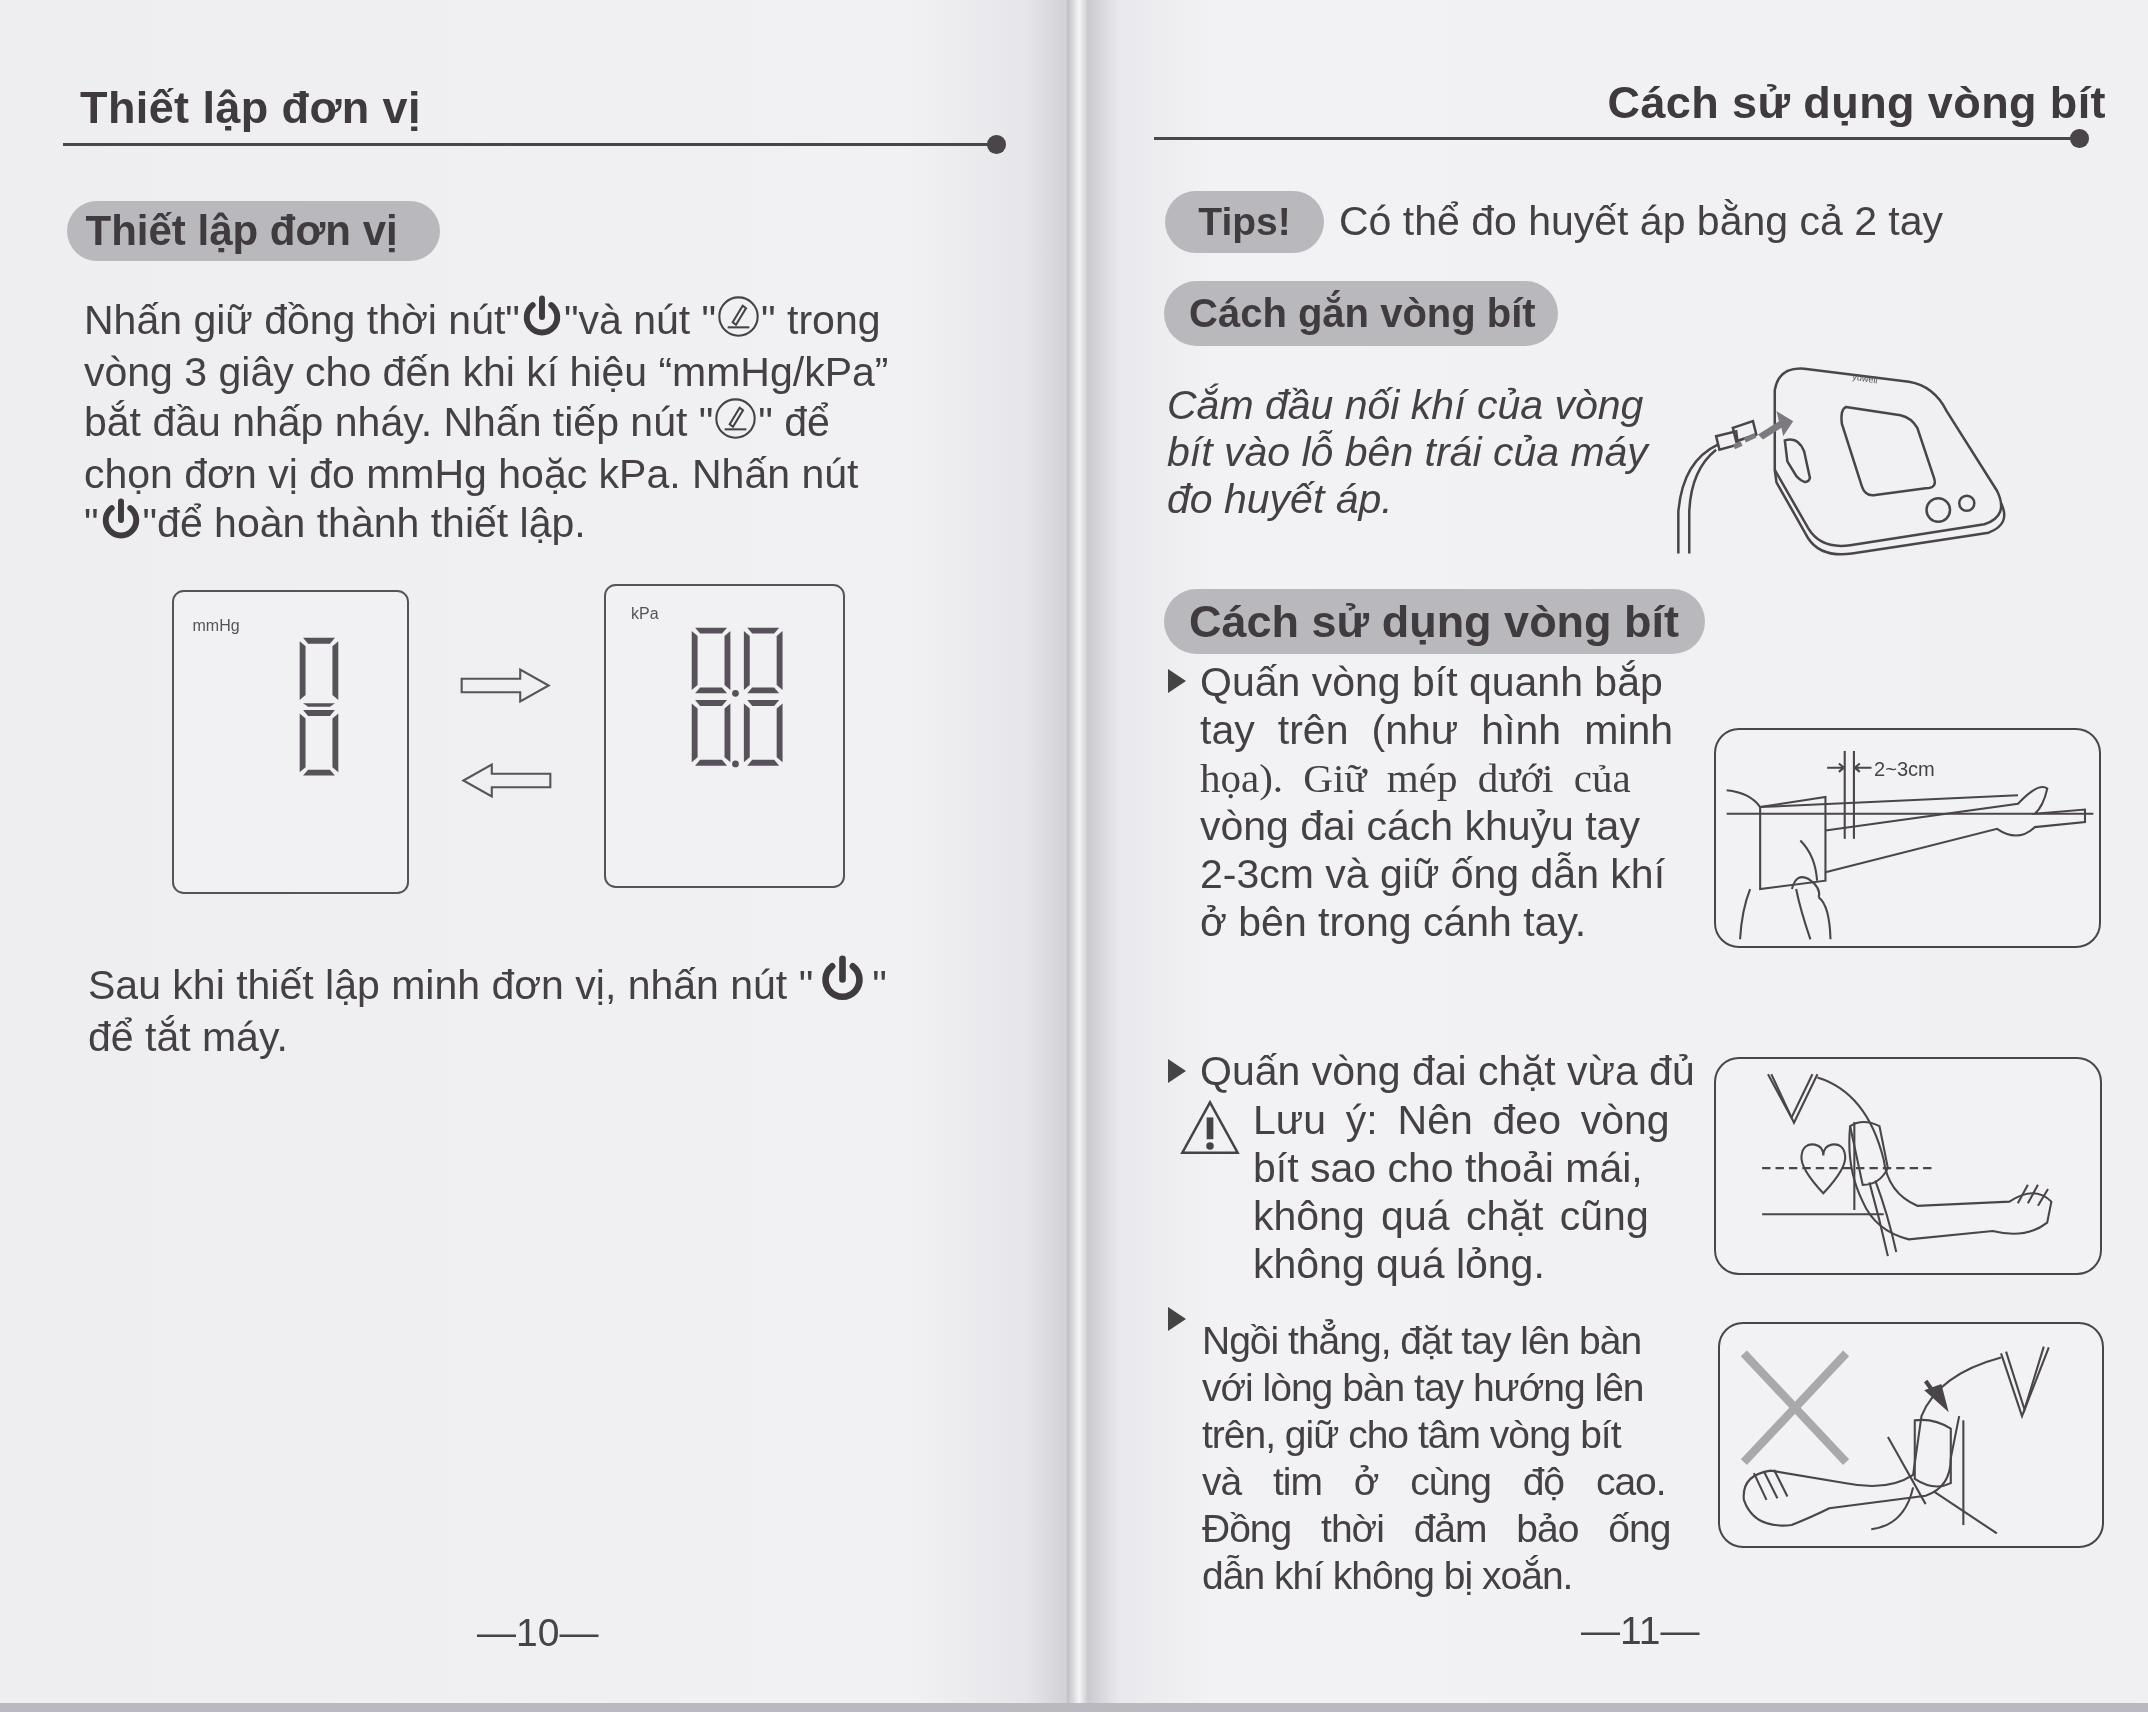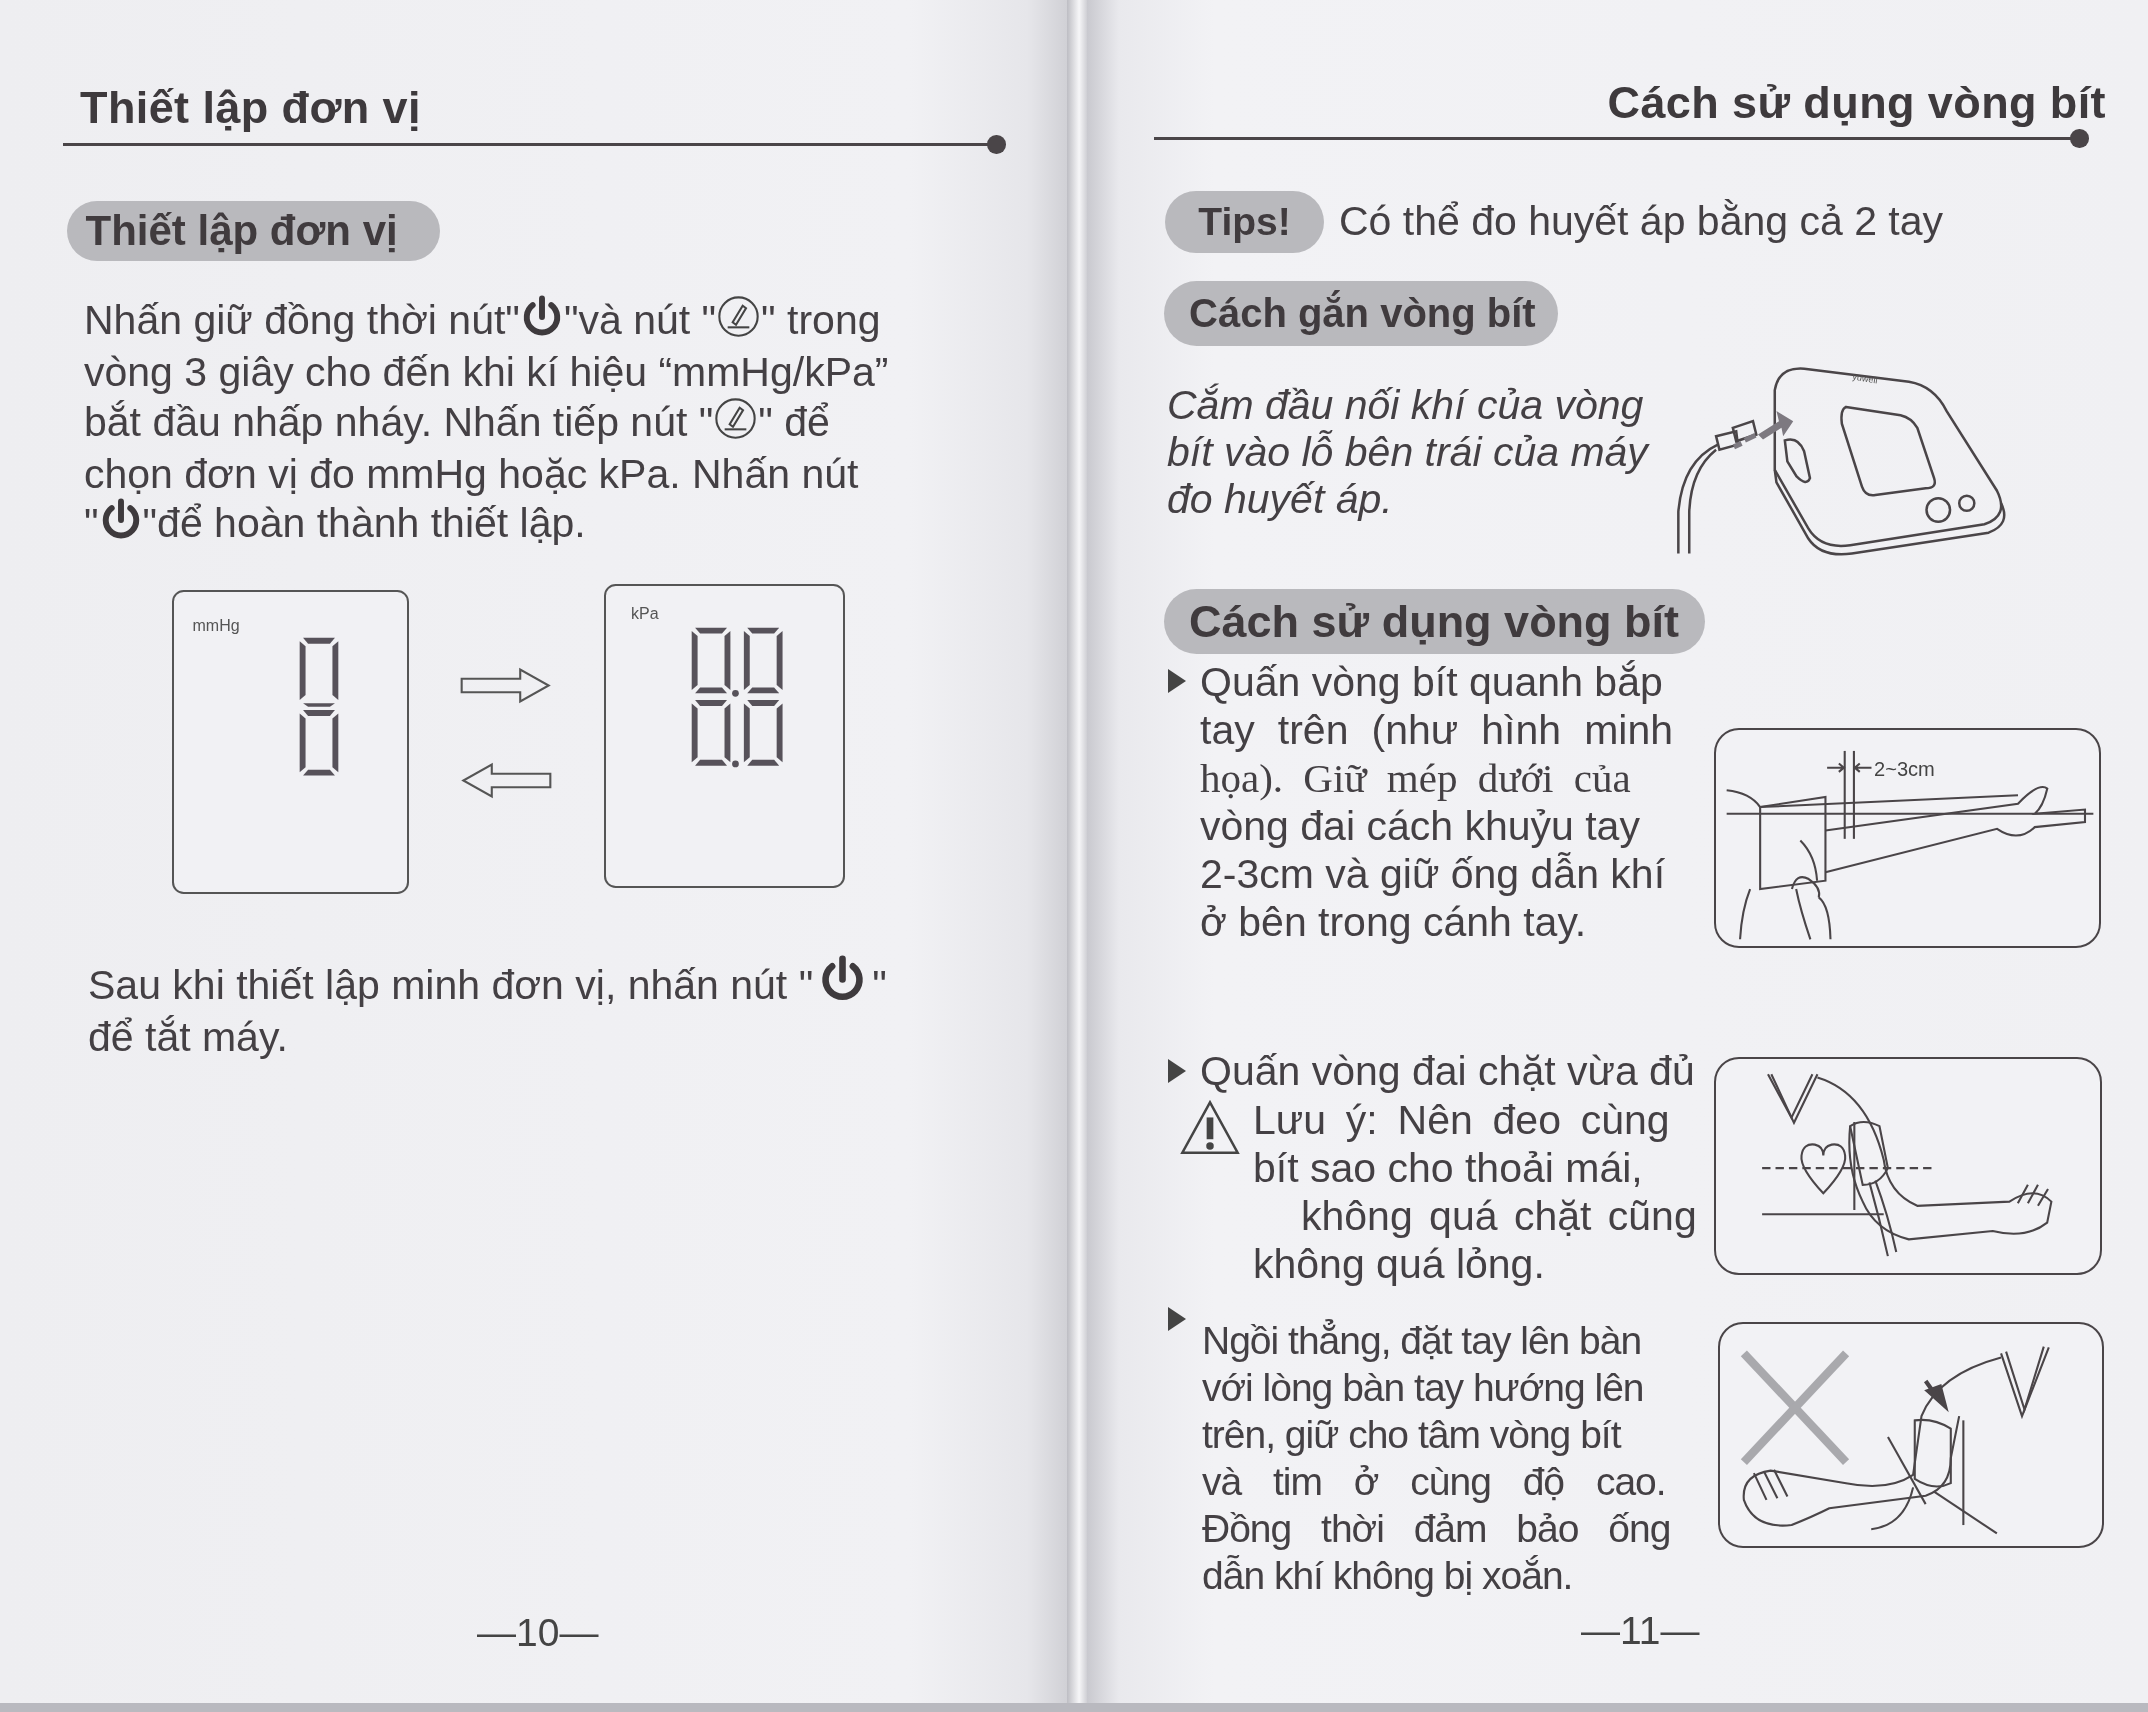--- a/index.html
+++ b/index.html
@@ -212,23 +212,23 @@
 
   <div class="bullet" style="left:81px; top:1059px;"></div>
   <div class="abs body-text" style="left:113px; top:1048px; white-space:nowrap;">Quấn vòng đai chặt vừa đủ</div>
 
   <svg class="abs" style="left:92px; top:1099px;" width="62" height="57" viewBox="0 0 74 68">
     <path d="M37 4 L70 64 L4 64 Z" fill="none" stroke="#444" stroke-width="3"></path>
     <rect x="33" y="22" width="8" height="26" fill="#444"></rect>
     <circle cx="37" cy="56" r="4.5" fill="#444"></circle>
   </svg>
   <div class="abs body-text justify" style="left:166px; top:1096px; width:428px; line-height:48px;">
-    <div style="white-space:nowrap; word-spacing:8.4px;">Lưu ý: Nên đeo cùng</div>
+    <div style="white-space:nowrap; word-spacing:8.4px;">Lưu ý: Nên đeo vòng</div>
     <div style="white-space:nowrap;">bít sao cho thoải mái,</div>
-    <div style="white-space:nowrap; word-spacing:5px;margin-left:48px;">không quá chặt cũng</div>
+    <div style="white-space:nowrap; word-spacing:5px;">không quá chặt cũng</div>
     <div style="white-space:nowrap;">không quá lỏng.</div>
   </div>
 
   <div class="illus" style="left:627px; top:1057px; width:384px; height:214px;">
     <svg width="384" height="214" viewBox="0 0 458 255">
       <g fill="none" stroke="#4a4548" stroke-width="2.5">
         <path d="M62 18 L90 70 L115 18"></path>
         <path d="M66 18 L93 76 L121 18"></path>
         <path d="M121 22 Q180 40 200 120 Q205 160 240 175 L350 170 Q380 150 400 170 L395 195 Q370 215 330 205 L230 215 Q190 205 175 170 Q155 130 160 80"></path>
         <path d="M160 80 Q175 70 195 80 L205 130 Q195 150 175 150 Z"></path>

